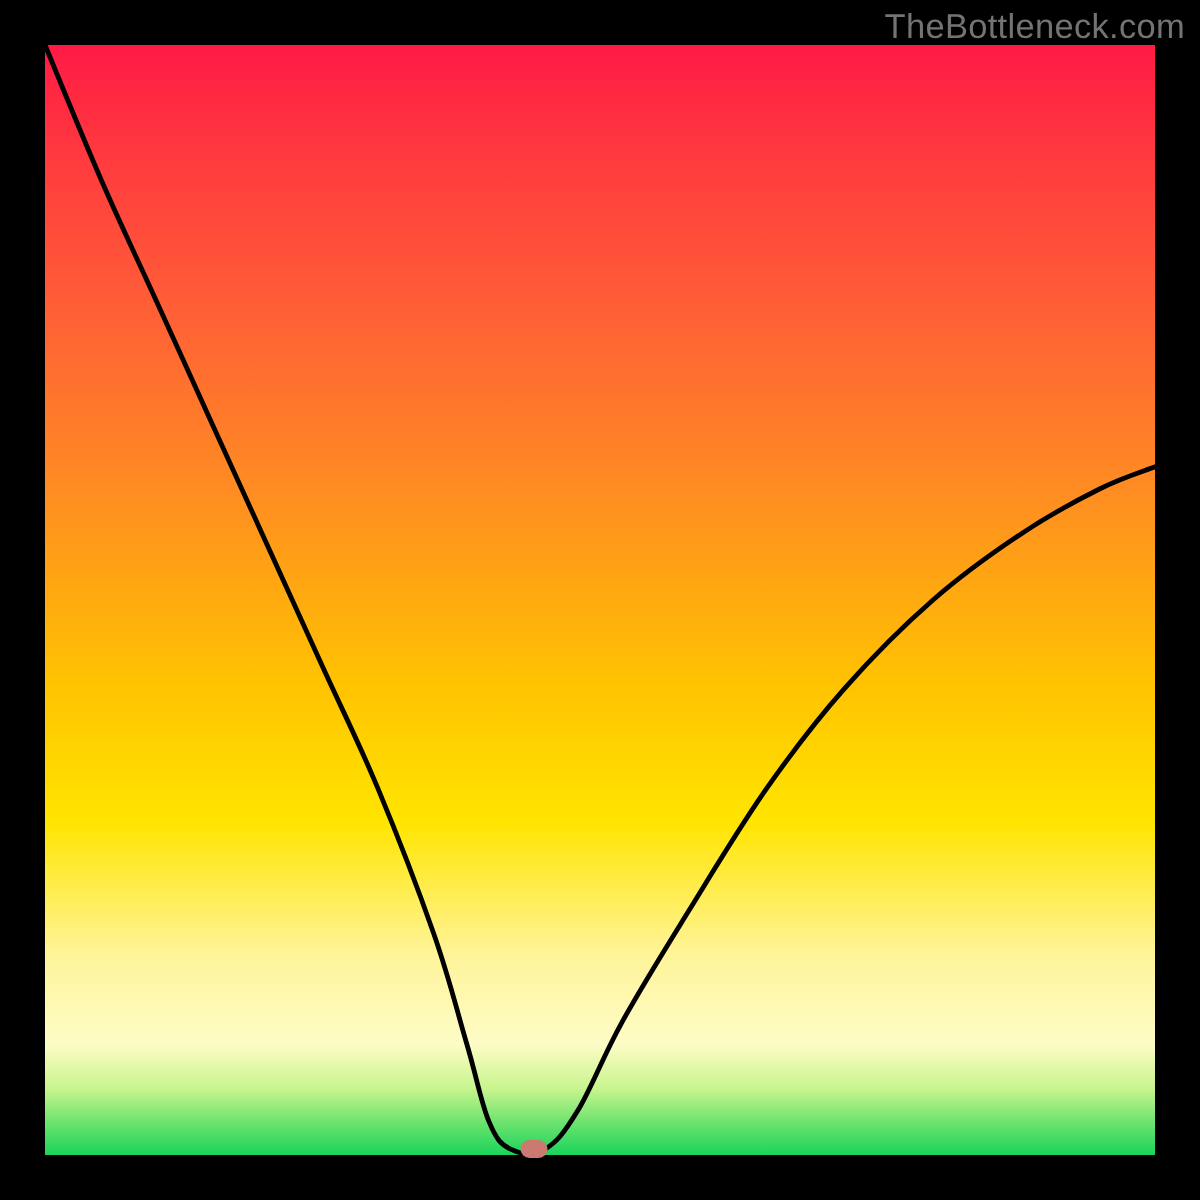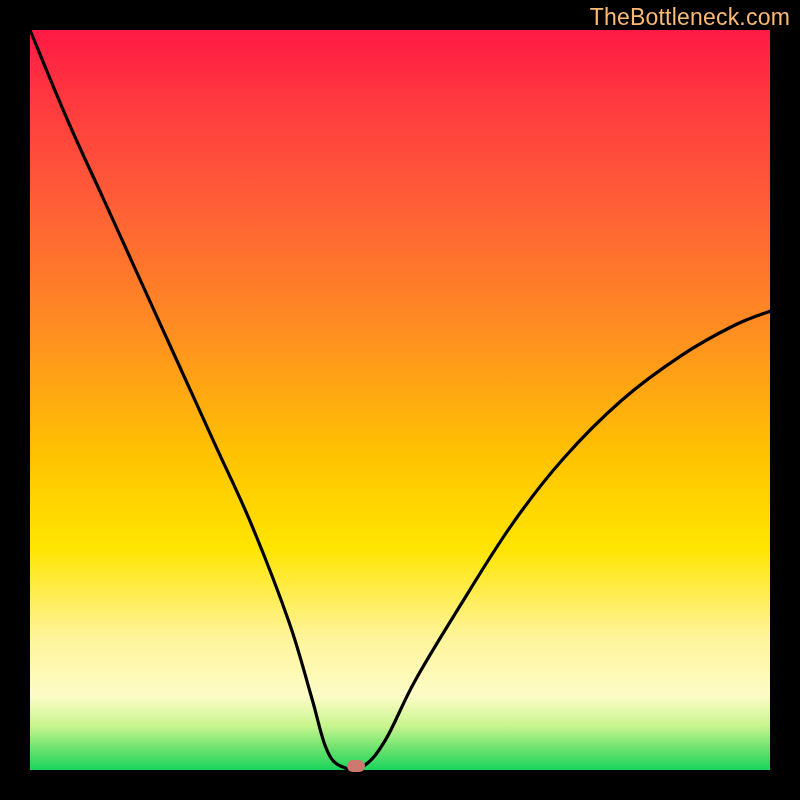--- a/index.html
+++ b/index.html
@@ -46,21 +46,21 @@
     left: 0;
     top: 0;
     width: 740px;
     height: 740px;
     overflow: visible;
   }
   .watermark {
     position: absolute;
     top: 4px;
     right: 10px;
-    color: #fdba74;
+    color: #737373;
     font-size: 23px;
     letter-spacing: 0.2px;
     font-weight: 400;
     user-select: none;
   }
   .marker {
     position: absolute;
     width: 18px;
     height: 12px;
     border-radius: 6px;

